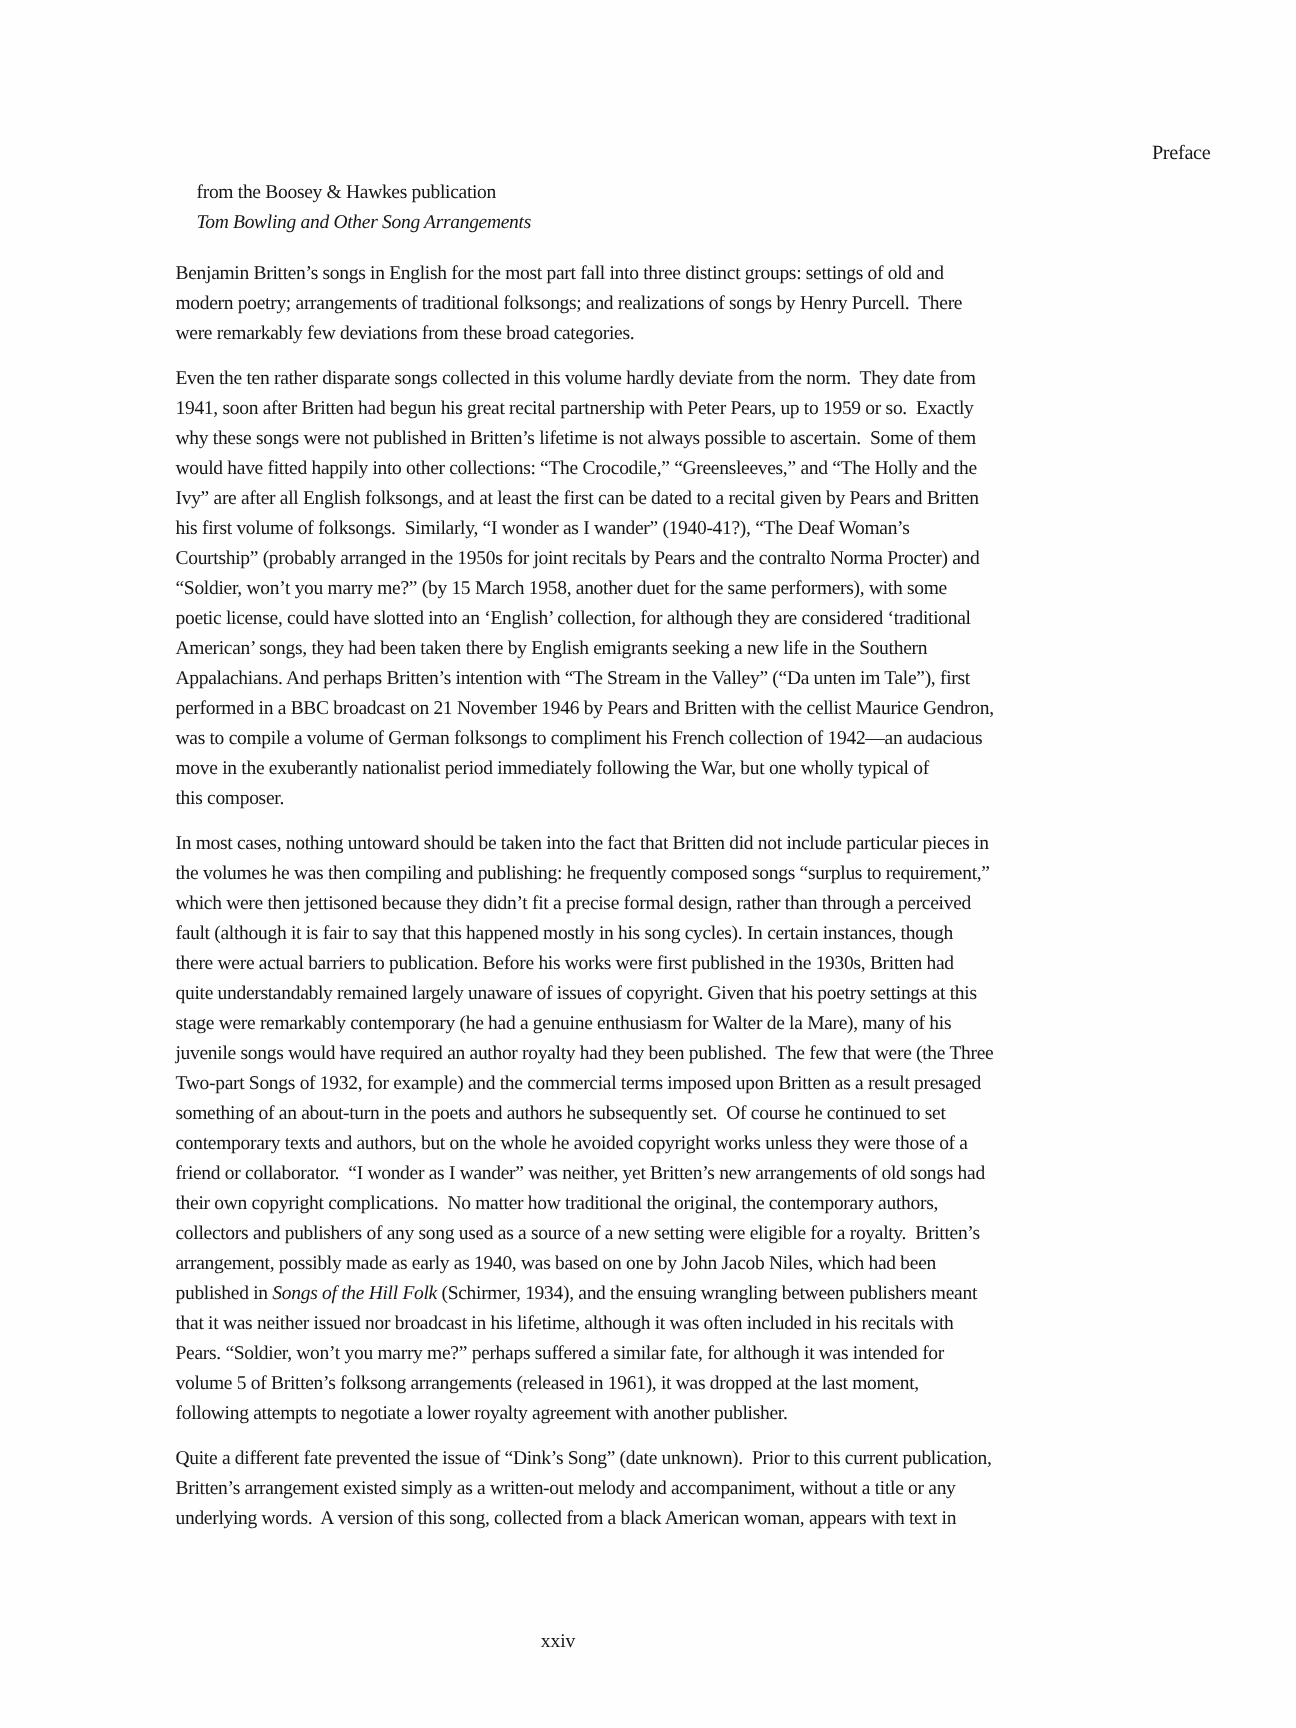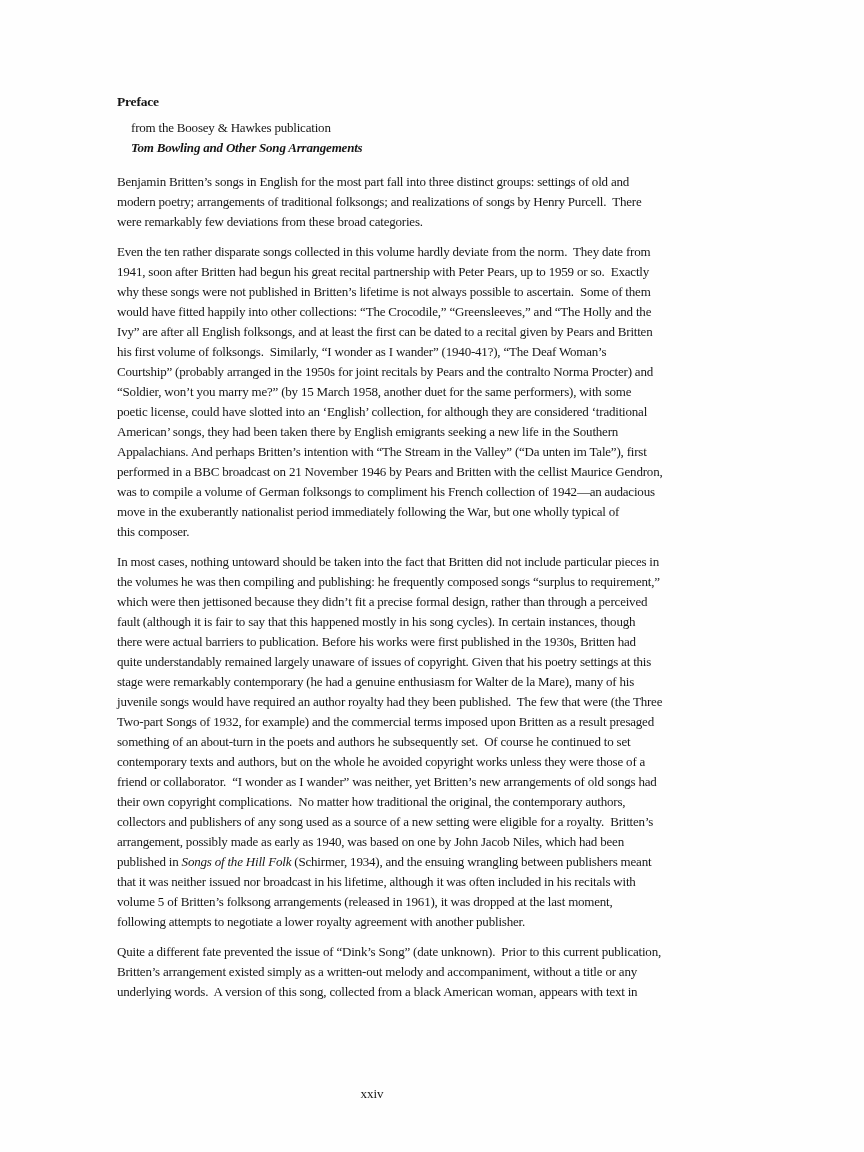--- a/index.html
+++ b/index.html
@@ -21,37 +21,37 @@
     background: #fefefe;
   }
   .content {
     position: absolute;
     left: 117px;
     top: 92px;
     width: 690px;
     letter-spacing: -0.2px;
   }
   .heading {
-    font-weight: bold;
+    font-weight: normal;
     font-size: 13.5px;
     line-height: 20px;
     margin: 0 0 6px 0;
+    text-align: right;
   }
   .subtitle-block {
     margin: 0 0 14px 0;
   }
   .subtitle-line {
     font-size: 13px;
     line-height: 20px;
     white-space: pre;
     margin-left: 14px;
   }
   .subtitle-line.italic {
     font-style: italic;
-    font-weight: bold;
   }
   .para {
     margin: 0 0 10px 0;
   }
   .line {
     font-size: 13px;
     line-height: 20px;
     white-space: pre;
   }
   .pagenum {
@@ -108,20 +108,21 @@
           <div class="line">juvenile songs would have required an author royalty had they been published.  The few that were (the Three</div>
           <div class="line">Two-part Songs of 1932, for example) and the commercial terms imposed upon Britten as a result presaged</div>
           <div class="line">something of an about-turn in the poets and authors he subsequently set.  Of course he continued to set</div>
           <div class="line">contemporary texts and authors, but on the whole he avoided copyright works unless they were those of a</div>
           <div class="line">friend or collaborator.  “I wonder as I wander” was neither, yet Britten’s new arrangements of old songs had</div>
           <div class="line">their own copyright complications.  No matter how traditional the original, the contemporary authors,</div>
           <div class="line">collectors and publishers of any song used as a source of a new setting were eligible for a royalty.  Britten’s</div>
           <div class="line">arrangement, possibly made as early as 1940, was based on one by John Jacob Niles, which had been</div>
           <div class="line">published in <i>Songs of the Hill Folk</i> (Schirmer, 1934), and the ensuing wrangling between publishers meant</div>
           <div class="line">that it was neither issued nor broadcast in his lifetime, although it was often included in his recitals with</div>
+          <div class="line">Pears. “Soldier, won’t you marry me?” perhaps suffered a similar fate, for although it was intended for</div>
           <div class="line">volume 5 of Britten’s folksong arrangements (released in 1961), it was dropped at the last moment,</div>
           <div class="line">following attempts to negotiate a lower royalty agreement with another publisher.</div>
         </div>
         <div class="para">
           <div class="line">Quite a different fate prevented the issue of “Dink’s Song” (date unknown).  Prior to this current publication,</div>
           <div class="line">Britten’s arrangement existed simply as a written-out melody and accompaniment, without a title or any</div>
           <div class="line">underlying words.  A version of this song, collected from a black American woman, appears with text in</div>
         </div>
       </div>
   </div>

